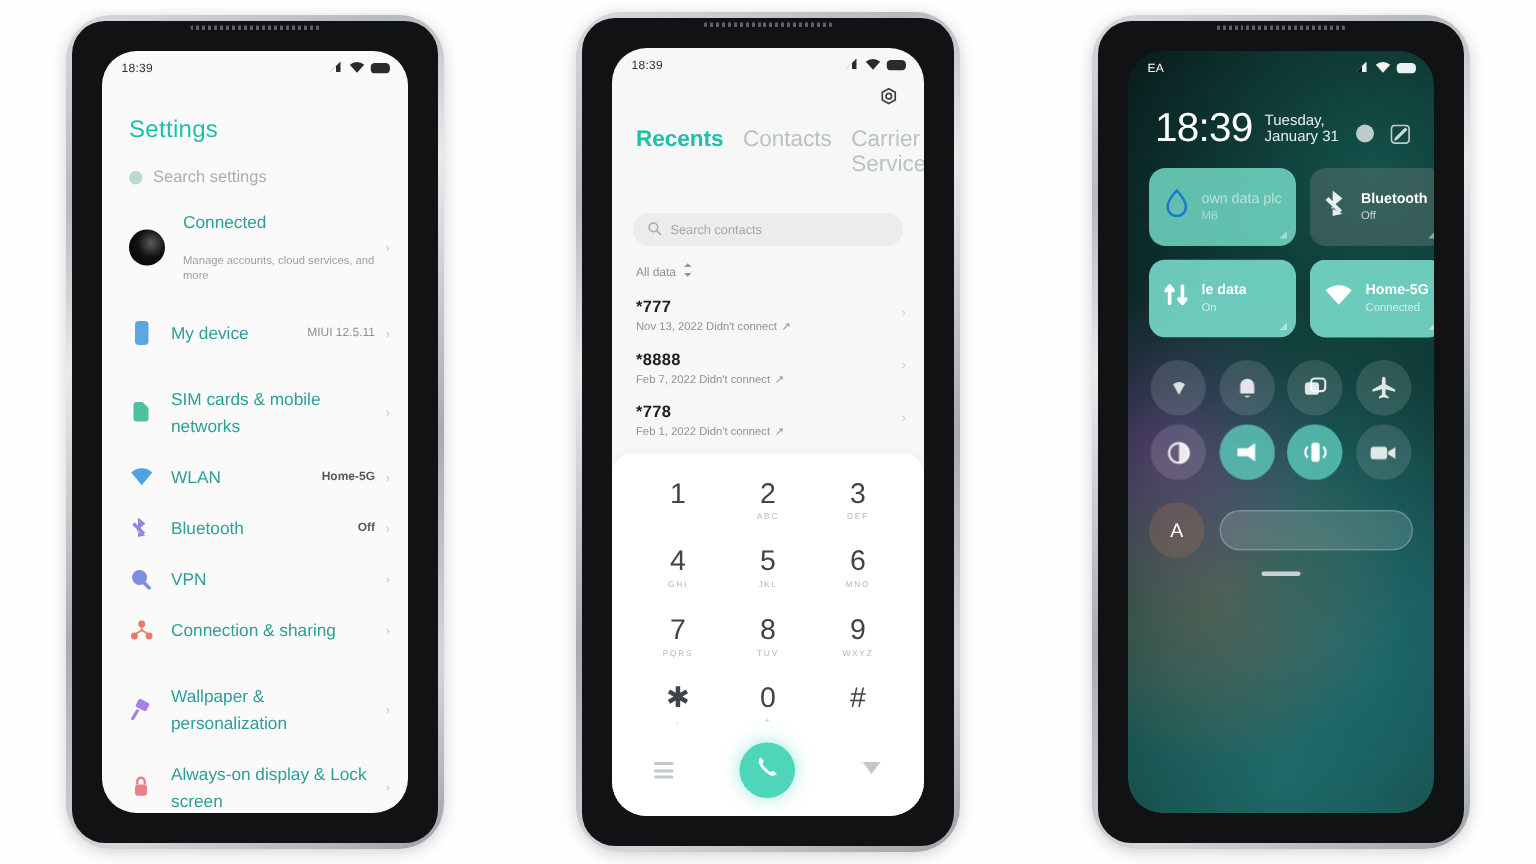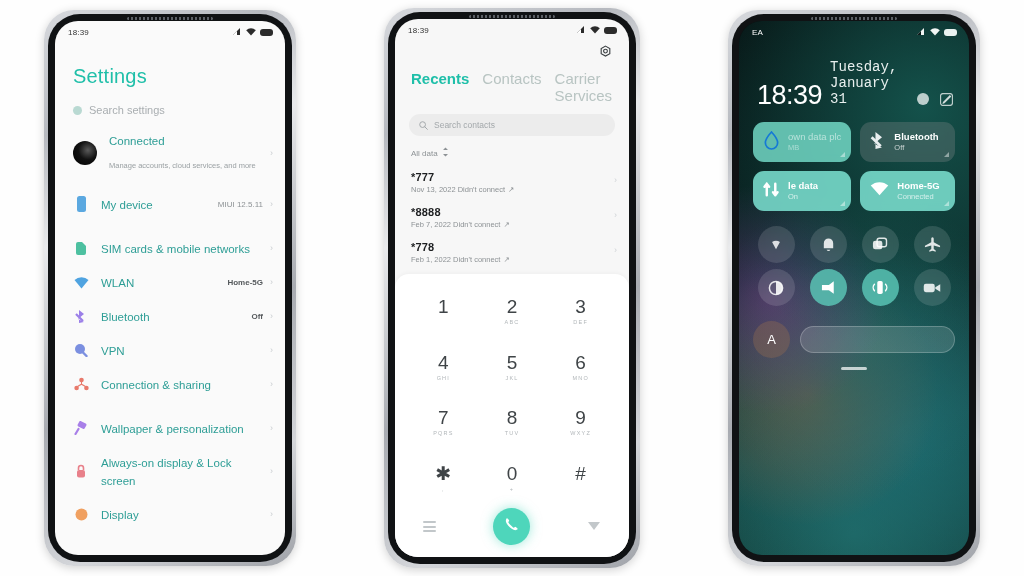--- a/index.html
+++ b/index.html
@@ -25,23 +25,23 @@
     width: 252px; height: 556px;
     border-radius: 30px;
     background: linear-gradient(150deg,#d8dade 0%,#b6b9bf 18%,#e9eaec 34%,#a8abb1 60%,#d4d6da 82%,#9fa2a8 100%);
     padding: 4px;
     box-shadow: 0 2px 10px rgba(0,0,0,0.18);
   }
   .phone.mid { width: 256px; height: 560px; }
   .phone-inner {
     position: relative;
     width: 100%; height: 100%;
-    border-radius: 32px;
+    border-radius: 22px;
     background: #101214;
-    padding: 7px;
+    padding: 20px;
     overflow: hidden;
   }
   .screen {
     position: relative;
     width: 100%; height: 100%;
     border-radius: 23px;
     overflow: hidden;
     background: #fff;
   }
   .speaker {
@@ -63,21 +63,21 @@
   }
   .statusbar.dark { color: #fff; }
   .sb-icons { display: flex; align-items: center; gap: 4px; }
   .ic-signal { width: 9px; height: 8px; position: relative; }
   .ic-signal svg, .ic-wifi svg, .ic-batt svg { display:block; }
 
   
   .settings-screen { background: #fafafa; height: 100%; display: flex; flex-direction: column; }
   .settings-body { flex: 1; overflow: hidden; padding: 0 0 0 0; }
   .settings-title {
-    font-size: 20px; color: #1fbfa9; font-weight: 400;
+    font-size: 16px; color: #1fbfa9; font-weight: 400;
     padding: 22px 0 0 18px; letter-spacing: 0.2px;
   }
   .search-row {
     display: flex; align-items: center; gap: 7px;
     padding: 16px 0 14px 18px;
   }
   .search-dot {
     width: 9px; height: 9px; border-radius: 50%;
     background: #b9d9d2;
   }
@@ -104,21 +104,21 @@
   .s-gap { height: 10px; }
 
   
   .dialer-screen { background: #f7f7f7; height: 100%; display: flex; flex-direction: column; }
   .dialer-top { position: relative; }
   .gear-wrap { display: flex; justify-content: flex-end; padding: 4px 16px 0 0; }
   .tabs { display: flex; gap: 13px; padding: 6px 0 0 16px; align-items: baseline; }
   .tab { font-size: 15px; color: #b8c4c2; }
   .tab.active { color: #1fbfa9; font-weight: bold; }
   .search-pill {
-    margin: 10px 14px 0 14px; height: 22px; border-radius: 11px;
+    margin: 24px 14px 0 14px; height: 22px; border-radius: 11px;
     background: #ececec; display: flex; align-items: center; gap: 6px;
     padding: 0 10px;
   }
   .search-pill .ph { font-size: 8.5px; color: #a3a8ab; }
   .allcalls { display: flex; align-items: center; gap: 4px; padding: 11px 0 6px 16px; }
   .allcalls span { font-size: 8px; color: #8d9295; }
   .call-item { padding: 6px 12px 6px 16px; display: flex; align-items: flex-start; }
   .call-main { flex: 1; }
   .call-num { font-size: 11px; color: #1d1f21; font-weight: bold; letter-spacing: 0.2px; }
   .call-meta { font-size: 7.5px; color: #8d9295; margin-top: 2px; display: flex; align-items: flex-end; gap: 3px; }
@@ -160,30 +160,30 @@
       radial-gradient(circle at 52% 60%, rgba(40,110,110,0.6) 0%, rgba(8,20,20,0) 45%),
       radial-gradient(circle at 30% 70%, rgba(180,90,50,0.45) 0%, rgba(10,10,10,0) 32%),
       radial-gradient(circle at 72% 78%, rgba(30,120,130,0.6) 0%, rgba(6,18,20,0) 45%),
       radial-gradient(circle at 50% 96%, rgba(36,118,112,0.75) 0%, rgba(5,16,15,0) 55%),
       linear-gradient(165deg,#050b0c 0%,#081a1a 28%,#0c2a29 55%,#113533 75%,#0b2422 100%);
     filter: blur(0.2px);
   }
   .cc-content { position: relative; z-index: 3; padding: 0 14px; }
   .cc-clockrow { display: flex; align-items: flex-end; gap: 8px; padding: 16px 2px 0 4px; }
   .cc-time { font-size: 27px; color: #fff; font-weight: 300; letter-spacing: -0.5px; line-height: 1; }
-  .cc-date { font-size: 14px; color: #e8efee; padding-bottom: 2px; font-family: Liberation Mono, monospace; }
+  .cc-date { font-size: 10px; color: #e8efee; padding-bottom: 2px; }
   .cc-actions { margin-left: auto; display: flex; gap: 9px; padding-bottom: 3px; }
   .cc-act {
     width: 14px; height: 14px; display: flex; align-items: center; justify-content: center;
   }
   .cc-act .dot { width: 12px; height: 12px; border-radius: 50%; background: rgba(255,255,255,0.72); }
 
   .cc-tiles { display: grid; grid-template-columns: 1fr 1fr; gap: 9px; margin-top: 13px; }
   .tile {
-    height: 40px; border-radius: 11px;
+    height: 52px; border-radius: 11px;
     display: flex; align-items: center; gap: 8px;
     padding: 0 10px;
     position: relative;
     backdrop-filter: blur(4px);
   }
   .tile.on { background: rgba(120,226,206,0.80); }
   .tile.on2 { background: rgba(122,222,206,0.88); }
   .tile.off { background: rgba(110,125,125,0.40); }
   .tile-txt { display: flex; flex-direction: column; line-height: 1.15; min-width: 0; }
   .tile-name { font-size: 9.5px; color: #fff; font-weight: bold; white-space: nowrap; overflow: hidden; }

